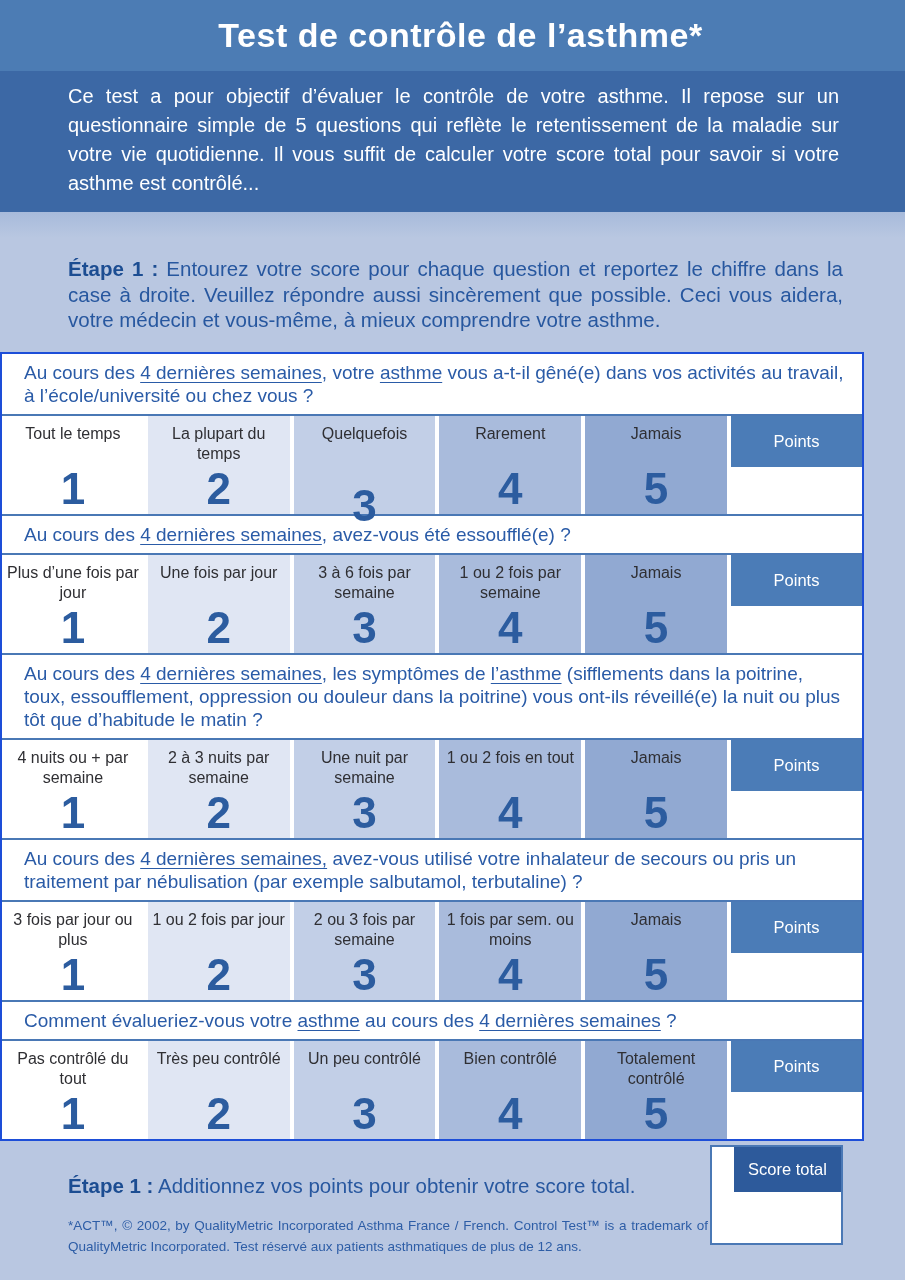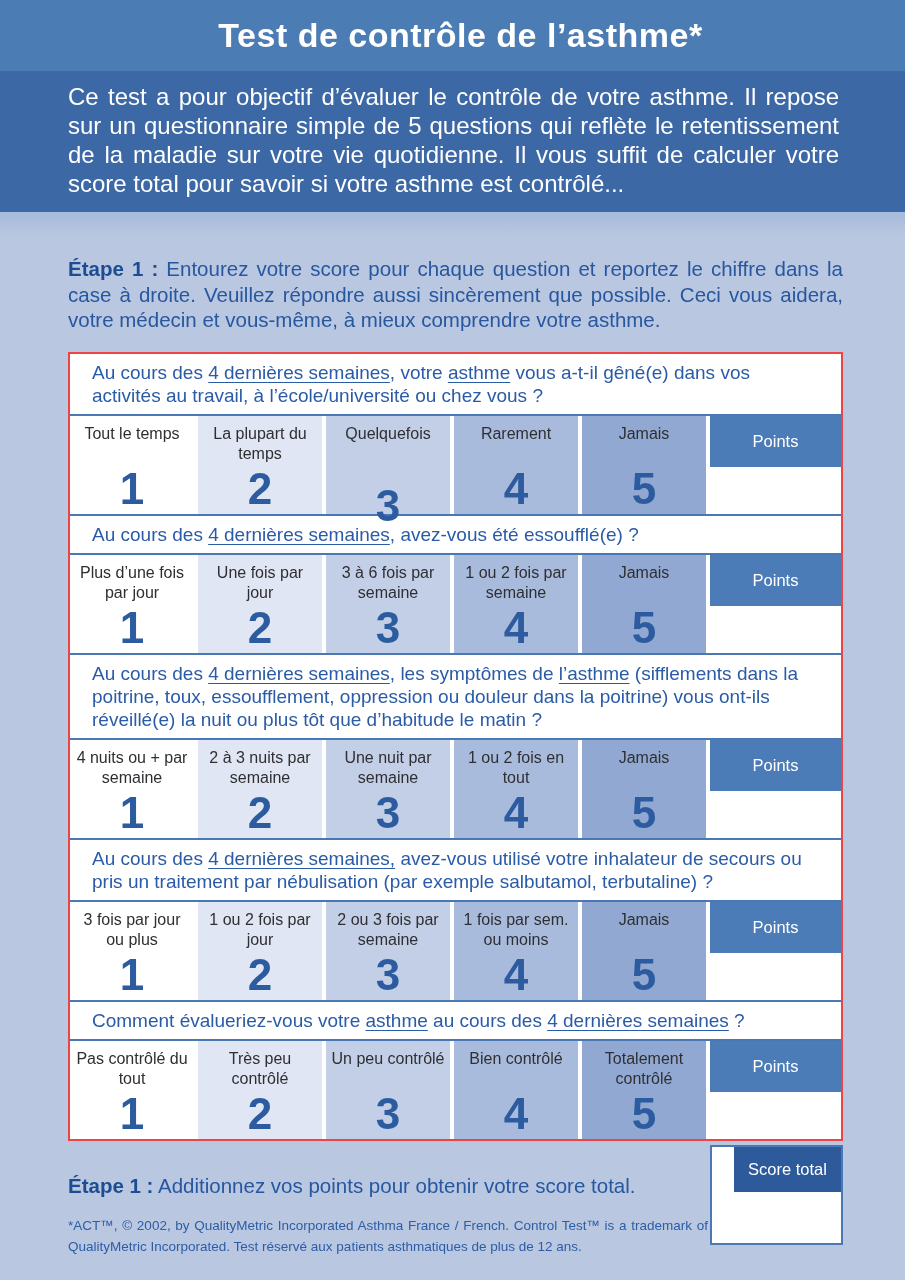--- a/index.html
+++ b/index.html
@@ -13,35 +13,35 @@
   .title-bar {
     height:71px; background:#4c7cb4; display:flex; align-items:center; justify-content:center;padding-left:16px;
   }
   .title-bar h1 {
     color:#ffffff; font-size:34px; font-weight:bold; letter-spacing:0.5px;
   }
   .intro-band {
     background:#3c68a5; padding:11px 66px 14px 68px;
   }
   .intro-band p {
-    color:#ffffff; font-size:24px; line-height:29px; text-align:justify;
+    color:#ffffff; font-size:20px; line-height:29px; text-align:justify;
   }
   .top-fade { height:26px; background:linear-gradient(#a7badb, #b9c7e1); }
 
   
   .step1 {
     margin:18px 62px 19px 68px;
     color:#27579f; font-size:20.5px; line-height:25.5px; text-align:justify;
   }
   .step-label { font-weight:bold; color:#1c4d92; }
 
   
   .qtable {
-    margin-left:68px; width:775px;
-    background:#ffffff; border:2px solid #ef4444;
+    width:864px;
+    background:#ffffff; border:2px solid #1d4ed8;
   }
   .q-block { border-bottom:2px solid #4a78b5; }
   .q-block:last-child { border-bottom:none; }
   .q-row {
     background:#ffffff; padding:7px 18px 7px 22px;
     color:#2a5ba7; font-size:19px; line-height:23px;
     border-bottom:2px solid #4a78b5;
   }
   .q-row u { text-underline-offset:3px; }
   .a-row {

